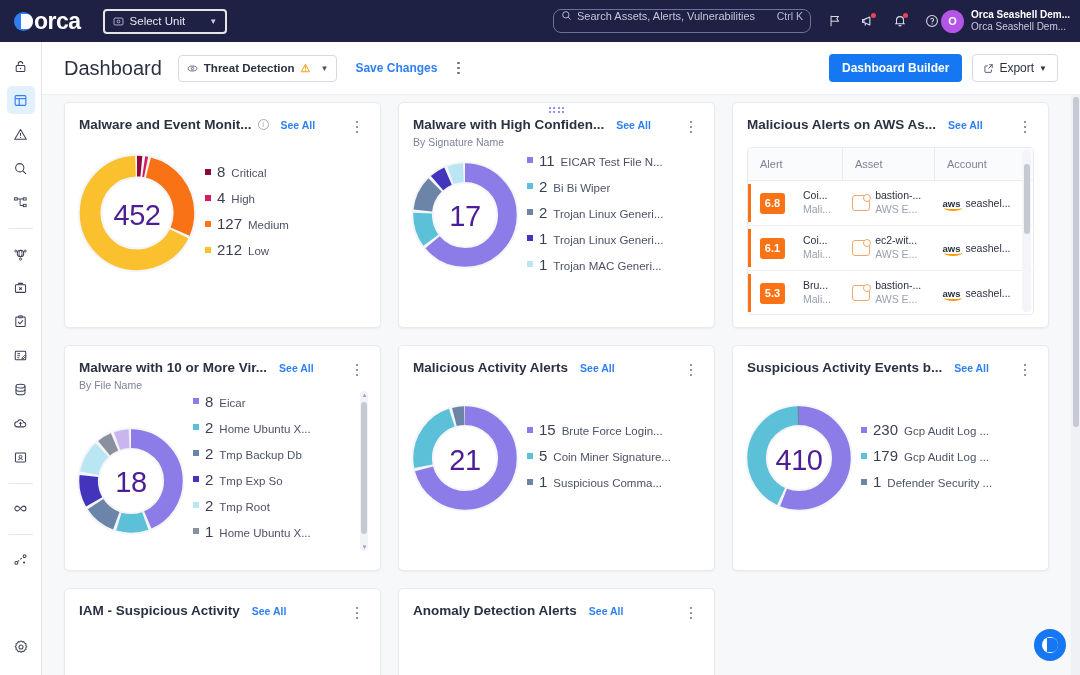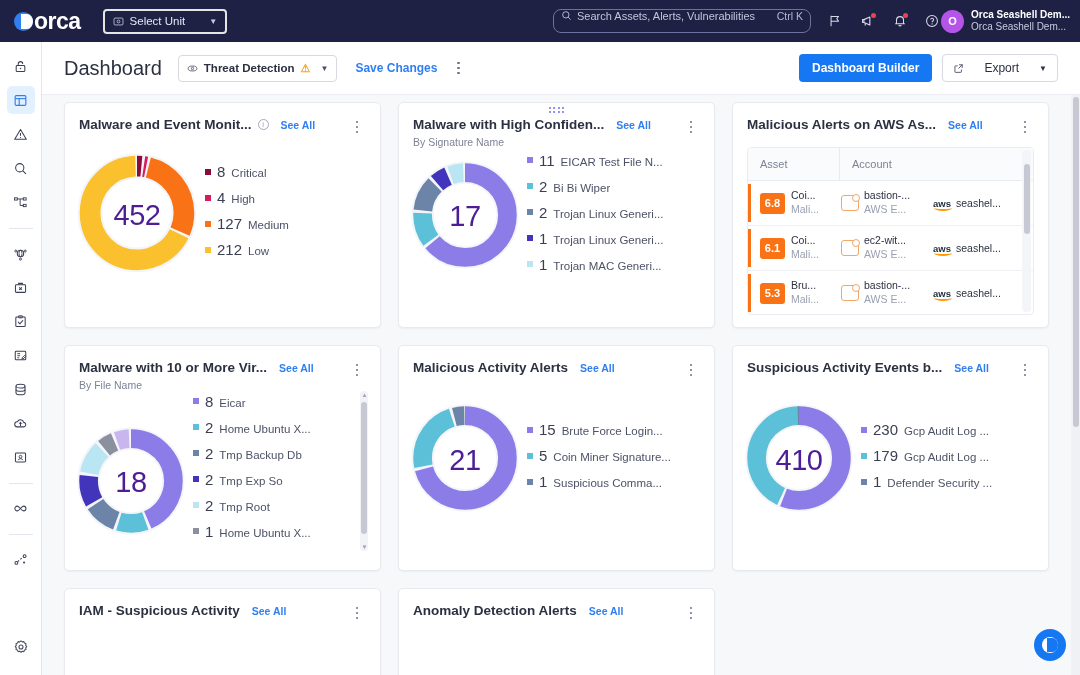--- a/index.html
+++ b/index.html
@@ -121,21 +121,21 @@
   .hdr-right { margin-left: auto; display: flex; align-items: center; gap: 10px; }
   .btn-primary {
     height: 28px; background: #1677f2; color: #fff; border: none;
     border-radius: 4px; font-size: 12px; font-weight: 700;
     padding: 0 13px; cursor: pointer; font-family: inherit;
   }
   .btn-ghost {
     height: 28px; background: #fff; color: #2c3142;
     border: 1px solid #d6d9e2; border-radius: 4px;
     font-size: 12px; font-weight: 400; padding: 0 10px; cursor: pointer;
-    display: flex; align-items: center; gap: 20px; font-family: inherit;
+    display: flex; align-items: center; gap: 5px; font-family: inherit;
   }
 
   
   .canvas {
     position: absolute; left: 42px; top: 95px;
     width: 1038px; height: 580px;
     background: #f7f8fa; overflow: hidden;
     padding: 7px 22px 0 22px;
   }
   .grid { display: flex; flex-wrap: wrap; gap: 17px; }
@@ -224,21 +224,21 @@
     padding-left: 4px; cursor: pointer;
   }
   .trow::before {
     content: ""; position: absolute; left: 0; top: 3px; bottom: 3px;
     width: 3px; background: #f97316;
   }
   .score {
     width: 25px; height: 21px; border-radius: 3px; background: #f97316;
     color: #fff; font-size: 11px; font-weight: 700;
     display: flex; align-items: center; justify-content: center;
-    margin: 0 6px 0 8px; flex: none;
+    margin: 0 18px 0 8px; flex: none;
   }
   .cell2l { line-height: 1.3; width: 50px; overflow: hidden; }
   .cell-main { font-size: 10.5px; color: #2c3142; white-space: nowrap; }
   .cell-sub { font-size: 10.5px; color: #9aa0b0; white-space: nowrap; }
   .asset-cell { display: flex; align-items: center; gap: 5px; width: 92px; }
   .asset-ic {
     width: 18px; height: 16px; border: 1px solid #f0a868; border-radius: 3px;
     flex: none; position: relative; background: #fff;
   }
   .asset-ic::after {
@@ -619,20 +619,21 @@
         <div class="card-title">Malicious Alerts on AWS As...</div>
         <div class="see-all">See All</div>
         <div class="kebab card-kebab">
             <i></i>
             <i></i>
             <i></i>
           </div>
       </div>
       <div class="tbl-wrap">
         <div class="tbl-head">
+          <div class="c1">Alert</div>
           <div class="c2">Asset</div>
           <div class="c3">Account</div>
         </div>
 
         <div class="trow">
           <div class="score">6.8</div>
           <div class="cell2l">
             <div class="cell-main">Coi...</div>
             <div class="cell-sub">Mali...</div>
           </div>

